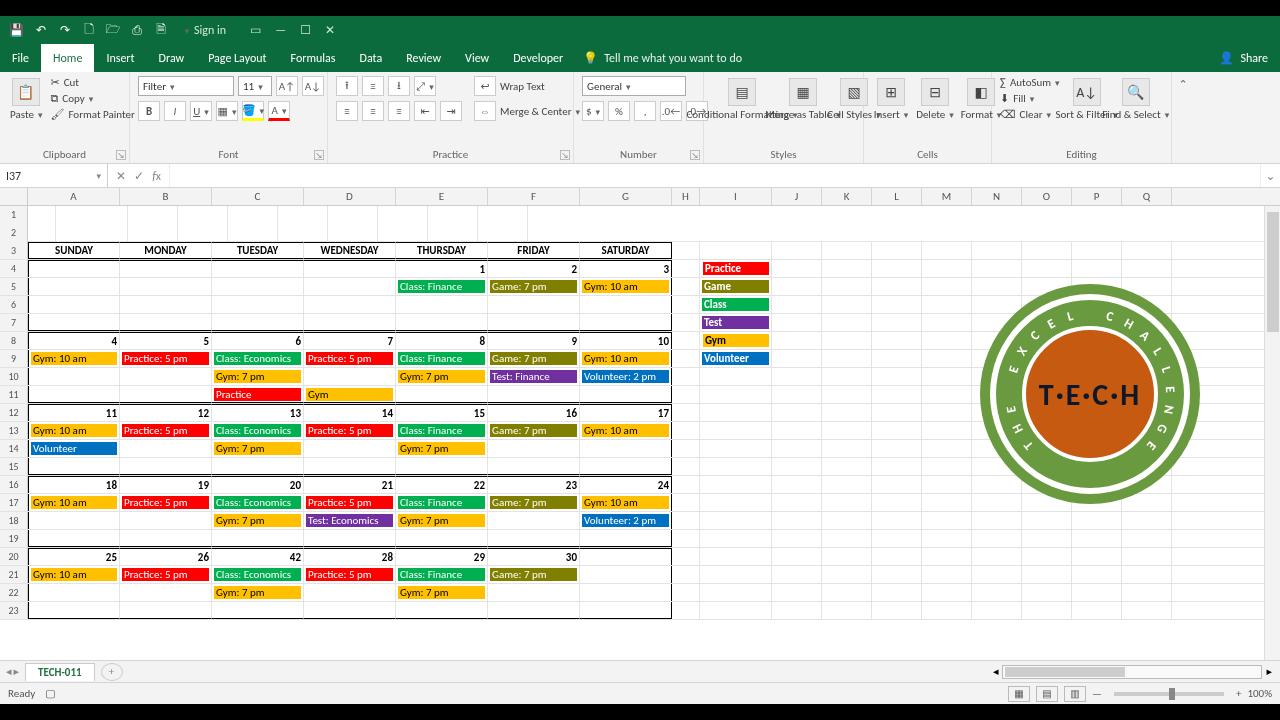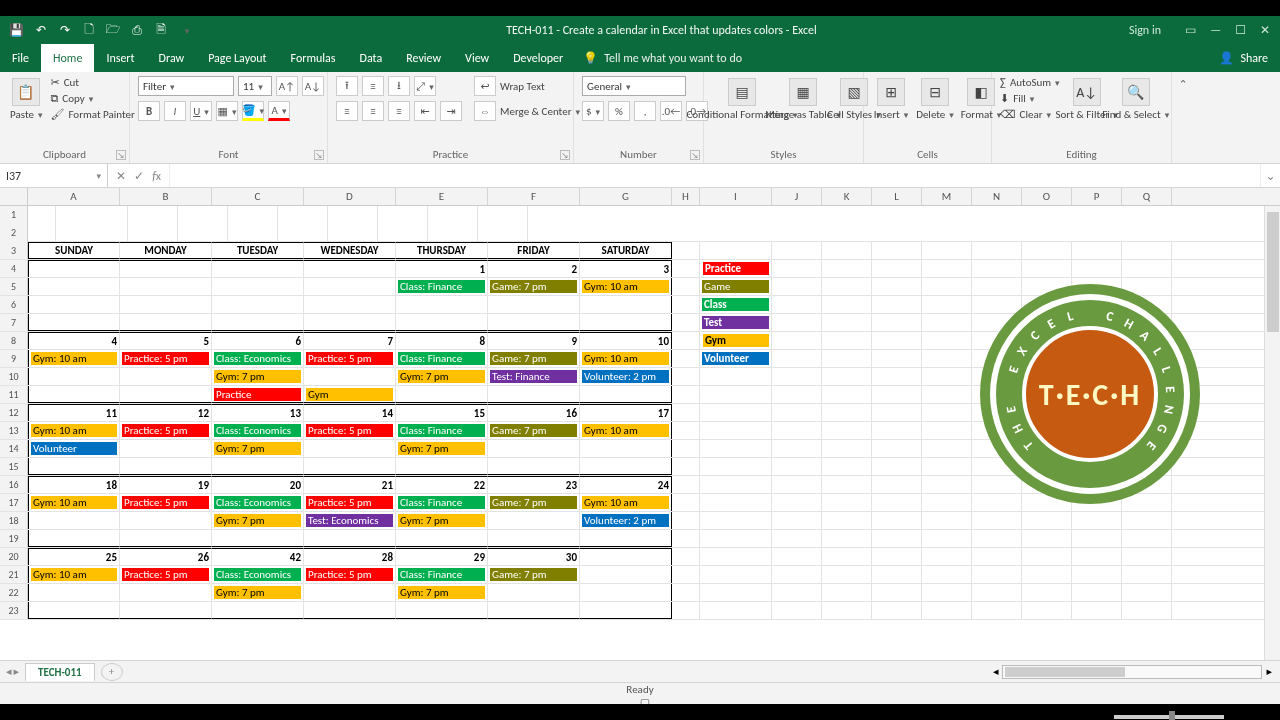--- a/index.html
+++ b/index.html
@@ -61,33 +61,33 @@
 .title{font-size:20px; font-weight:bold; font-family:Calibri,Arial; justify-content:center;}
 
 .ev{color:#fff; font-size:11px; padding-left:2px;}
 .ev.red{background:#ff0000;} .ev.olive{background:#807f00;} .ev.green{background:#00b050;} .ev.purple{background:#7030a0;} .ev.gold{background:#ffc000; color:#000;} .ev.blue{background:#0070c0;}
 .legend{color:#fff; font-weight:bold; font-size:11px; padding-left:3px;}
 
 .logo { position:absolute; right:80px; top:78px; width:220px; height:220px; }
 .logo .outer{position:absolute;inset:0;border-radius:50%;background:#6a9a3f;}
 .logo .ring2{position:absolute;inset:10px;border-radius:50%;background:#fff;}
 .logo .ring3{position:absolute;inset:16px;border-radius:50%;background:#6a9a3f;display:flex;align-items:center;justify-content:center;}
-.logo .inner{position:absolute;inset:42px;border-radius:50%;background:#c65a11;border:4px solid #fff;display:flex;align-items:center;justify-content:center;color:#fef9c3;font-weight:bold;font-size:30px;letter-spacing:2px;}
+.logo .inner{position:absolute;inset:42px;border-radius:50%;background:#c65a11;border:4px solid #fff;display:flex;align-items:center;justify-content:center;color:#0f172a;font-weight:bold;font-size:30px;letter-spacing:2px;}
 .arc-text{position:absolute;inset:22px;color:#fff;font-weight:bold;font-size:13px;}
 .arc-text span{position:absolute;transform-origin:50% 88px;}
 
 .sheettabs { height:22px; background:#f3f3f3; border-top:1px solid #d4d4d4; display:flex; align-items:center; font-size:11px; }
 .sheettabs .nav{display:flex; gap:2px; padding:0 6px; color:#888;}
 .sheettabs .stab{padding:2px 12px; border:1px solid #ccc; border-bottom:none; background:#fff; color:#217346; font-weight:bold;}
 .sheettabs .add{width:22px; height:18px; border:1px solid #ccc; border-radius:50%; margin-left:6px; display:flex;align-items:center;justify-content:center; color:#888;}
 .sheettabs .hscroll{margin-left:auto; display:flex; align-items:center; gap:4px; padding-right:8px;}
 .hbar{width:260px;height:14px;border:1px solid #bbb;background:#f9f9f9;position:relative;}
 .hbar .thumb{position:absolute;left:2px;top:1px;width:120px;height:10px;background:#cdcdcd;}
 
-.status { height:22px; background:#f3f3f3; border-top:1px solid #d4d4d4; display:flex; align-items:center; font-size:11px; color:#555; padding:0 8px;flex-direction:column; }
+.status { height:22px; background:#f3f3f3; border-top:1px solid #d4d4d4; display:flex; align-items:center; font-size:11px; color:#555; padding:0 8px; }
 .status .views{margin-left:auto; display:flex; align-items:center; gap:6px;}
 .vbtn{width:22px;height:16px;border:1px solid #bbb;display:flex;align-items:center;justify-content:center;font-size:10px;}
 .zoom-slider{width:110px;height:4px;background:#ccc;position:relative;margin:0 6px;}
 .zoom-slider .knob{position:absolute;left:50%;top:-4px;width:6px;height:12px;background:#888;}
 .scroll-v { position:absolute; right:0; top:0; bottom:0; width:16px; background:#f3f3f3; border-left:1px solid #ddd; }
 .scroll-v .vthumb{position:absolute; left:2px; top:6px; width:12px; height:120px; background:#cdcdcd;}
 </style>
 </head>
 <body>
 
@@ -98,21 +98,20 @@
     <div class="qat">
       <span class="ico">💾</span>
       <span class="ico">↶</span>
       <span class="ico">↷</span>
       <span class="ico">🗋</span>
       <span class="ico">🗁</span>
       <span class="ico">⎙</span>
       <span class="ico">🗎</span>
       <span class="ico dd"></span>
     </div>
-    <div class="title-text">TECH-011 - Create a calendar in Excel that updates colors  -  Excel</div>
     <div class="win-controls">
       <span class="signin">Sign in</span>
       <span>▭</span>
       <span>—</span>
       <span>☐</span>
       <span>✕</span>
     </div>
   </div>
 
   <div class="tabs">
@@ -406,21 +405,21 @@
               <span class="ev green" style="display:block;width:100%">Class: Finance</span>
             </div>
             <div class="c wide" style="">
               <span class="ev olive" style="display:block;width:100%">Game: 7 pm</span>
             </div>
             <div class="c wide brdR" style="">
               <span class="ev gold" style="display:block;width:100%">Gym: 10 am</span>
             </div>
             <div class="c wH" style=""></div>
             <div class="c wI" style="">
-              <span class="ev olive" style="display:block;width:100%;font-weight:normal">Game</span>
+              <span class="ev olive" style="display:block;width:100%;font-weight:bold">Game</span>
             </div>
             <div class="c nrm" style=""></div>
             <div class="c nrm" style=""></div>
             <div class="c nrm" style=""></div>
             <div class="c nrm" style=""></div>
             <div class="c nrm" style=""></div>
             <div class="c nrm" style=""></div>
             <div class="c nrm" style=""></div>
             <div class="c nrm" style=""></div>
           </div>

